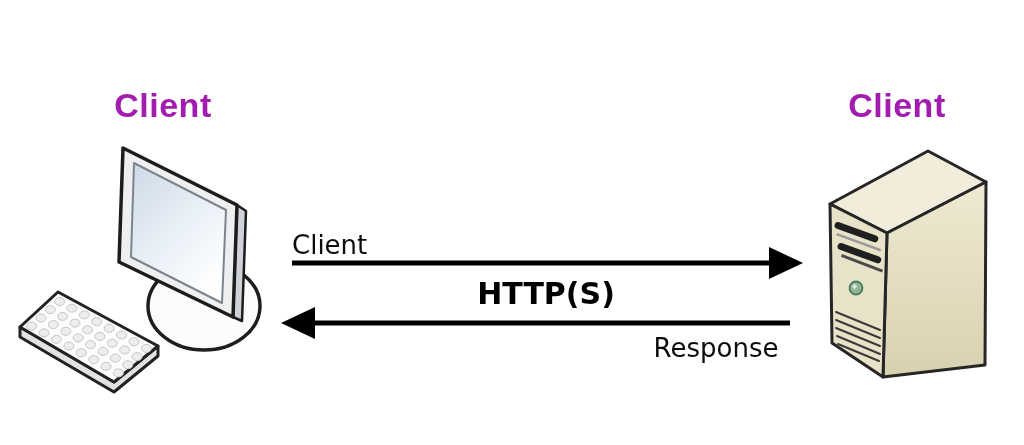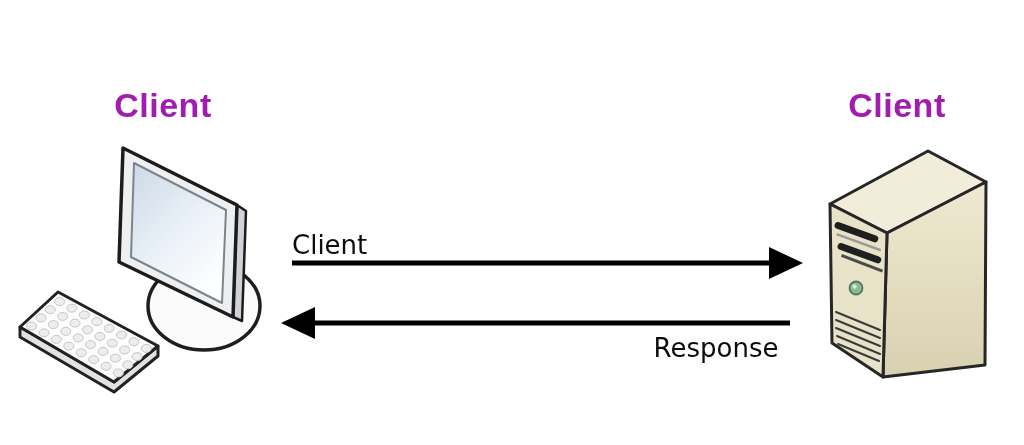--- a/index.html
+++ b/index.html
@@ -143,13 +143,14 @@
   </svg>
 
   <div class="abs entity-label" style="left:88px; top:86px; width:150px;">Client</div>
 
   <div class="abs entity-label" style="left:822px; top:86px; width:150px;">Client</div>
 
   <div class="abs flow-label" style="left:292px; top:230px;">Client</div>
 
   <div class="abs flow-label" style="left:640px; top:333px; width:152px; text-align:center;">Response</div>
 
+  <div class="abs protocol-label" style="left:470px; top:276px; width:152px;">HTTP(S)</div>
 </div>
 
 </body></html>

